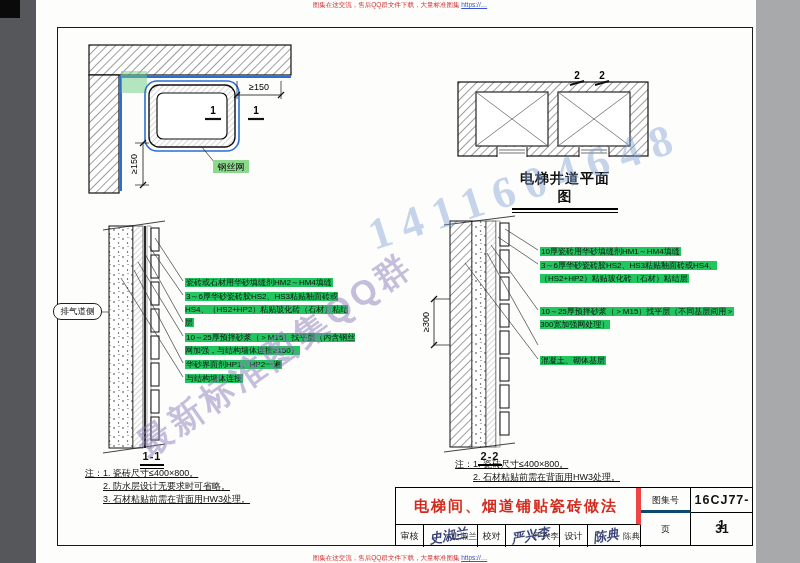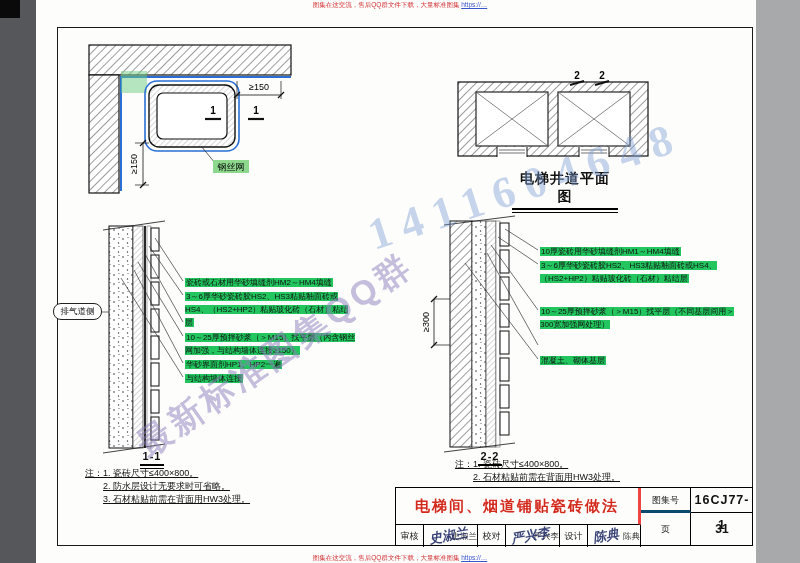--- a/index.html
+++ b/index.html
@@ -32,21 +32,21 @@
   
   .wm{pointer-events:none;z-index:30;white-space:nowrap;font-weight:bold;}
   .wm1{left:128px;top:430px;font-size:34px;color:rgba(140,125,185,0.50);
        transform:rotate(-35deg);transform-origin:0 0;letter-spacing:4px;}
   .wm2{left:362px;top:212px;font-size:44px;color:rgba(120,155,210,0.42);
        transform:rotate(-18deg);transform-origin:0 0;letter-spacing:11px;
        font-family:"Liberation Serif",serif;}
   
   .tb{left:395px;top:487px;width:358px;height:59px;border:1.5px solid #000;box-sizing:border-box;z-index:16;background:transparent;}
   .tb .cell{position:absolute;box-sizing:border-box;}
-  .tb-title{left:0;top:0;width:245px;height:37px;border-right:3px solid #ef4444;border-bottom:1px solid #000;
+  .tb-title{left:0;top:0;width:245px;height:37px;border-right:5px solid #ef4444;border-bottom:1px solid #000;
             color:#d42a1e;font-weight:bold;font-size:15px;letter-spacing:2px;text-align:center;line-height:36px;}
   .tb-lab{font-size:9px;text-align:center;color:#222;}
   .tb-name{font-size:8.5px;text-align:right;color:#333;position:relative;}
   .sig{position:absolute;left:5px;top:0px;font-family:"Liberation Serif",serif;font-style:italic;
        font-weight:bold;font-size:13px;color:#16225e;transform:rotate(-10deg);opacity:.85;white-space:nowrap;}
   .tb-atlas{font-weight:bold;font-size:12.5px;text-align:center;letter-spacing:1px;}
   .tb-page{font-size:12px;text-align:center;font-weight:bold;}
   svg text{font-family:"Liberation Sans",sans-serif;}
 </style>
 </head>

